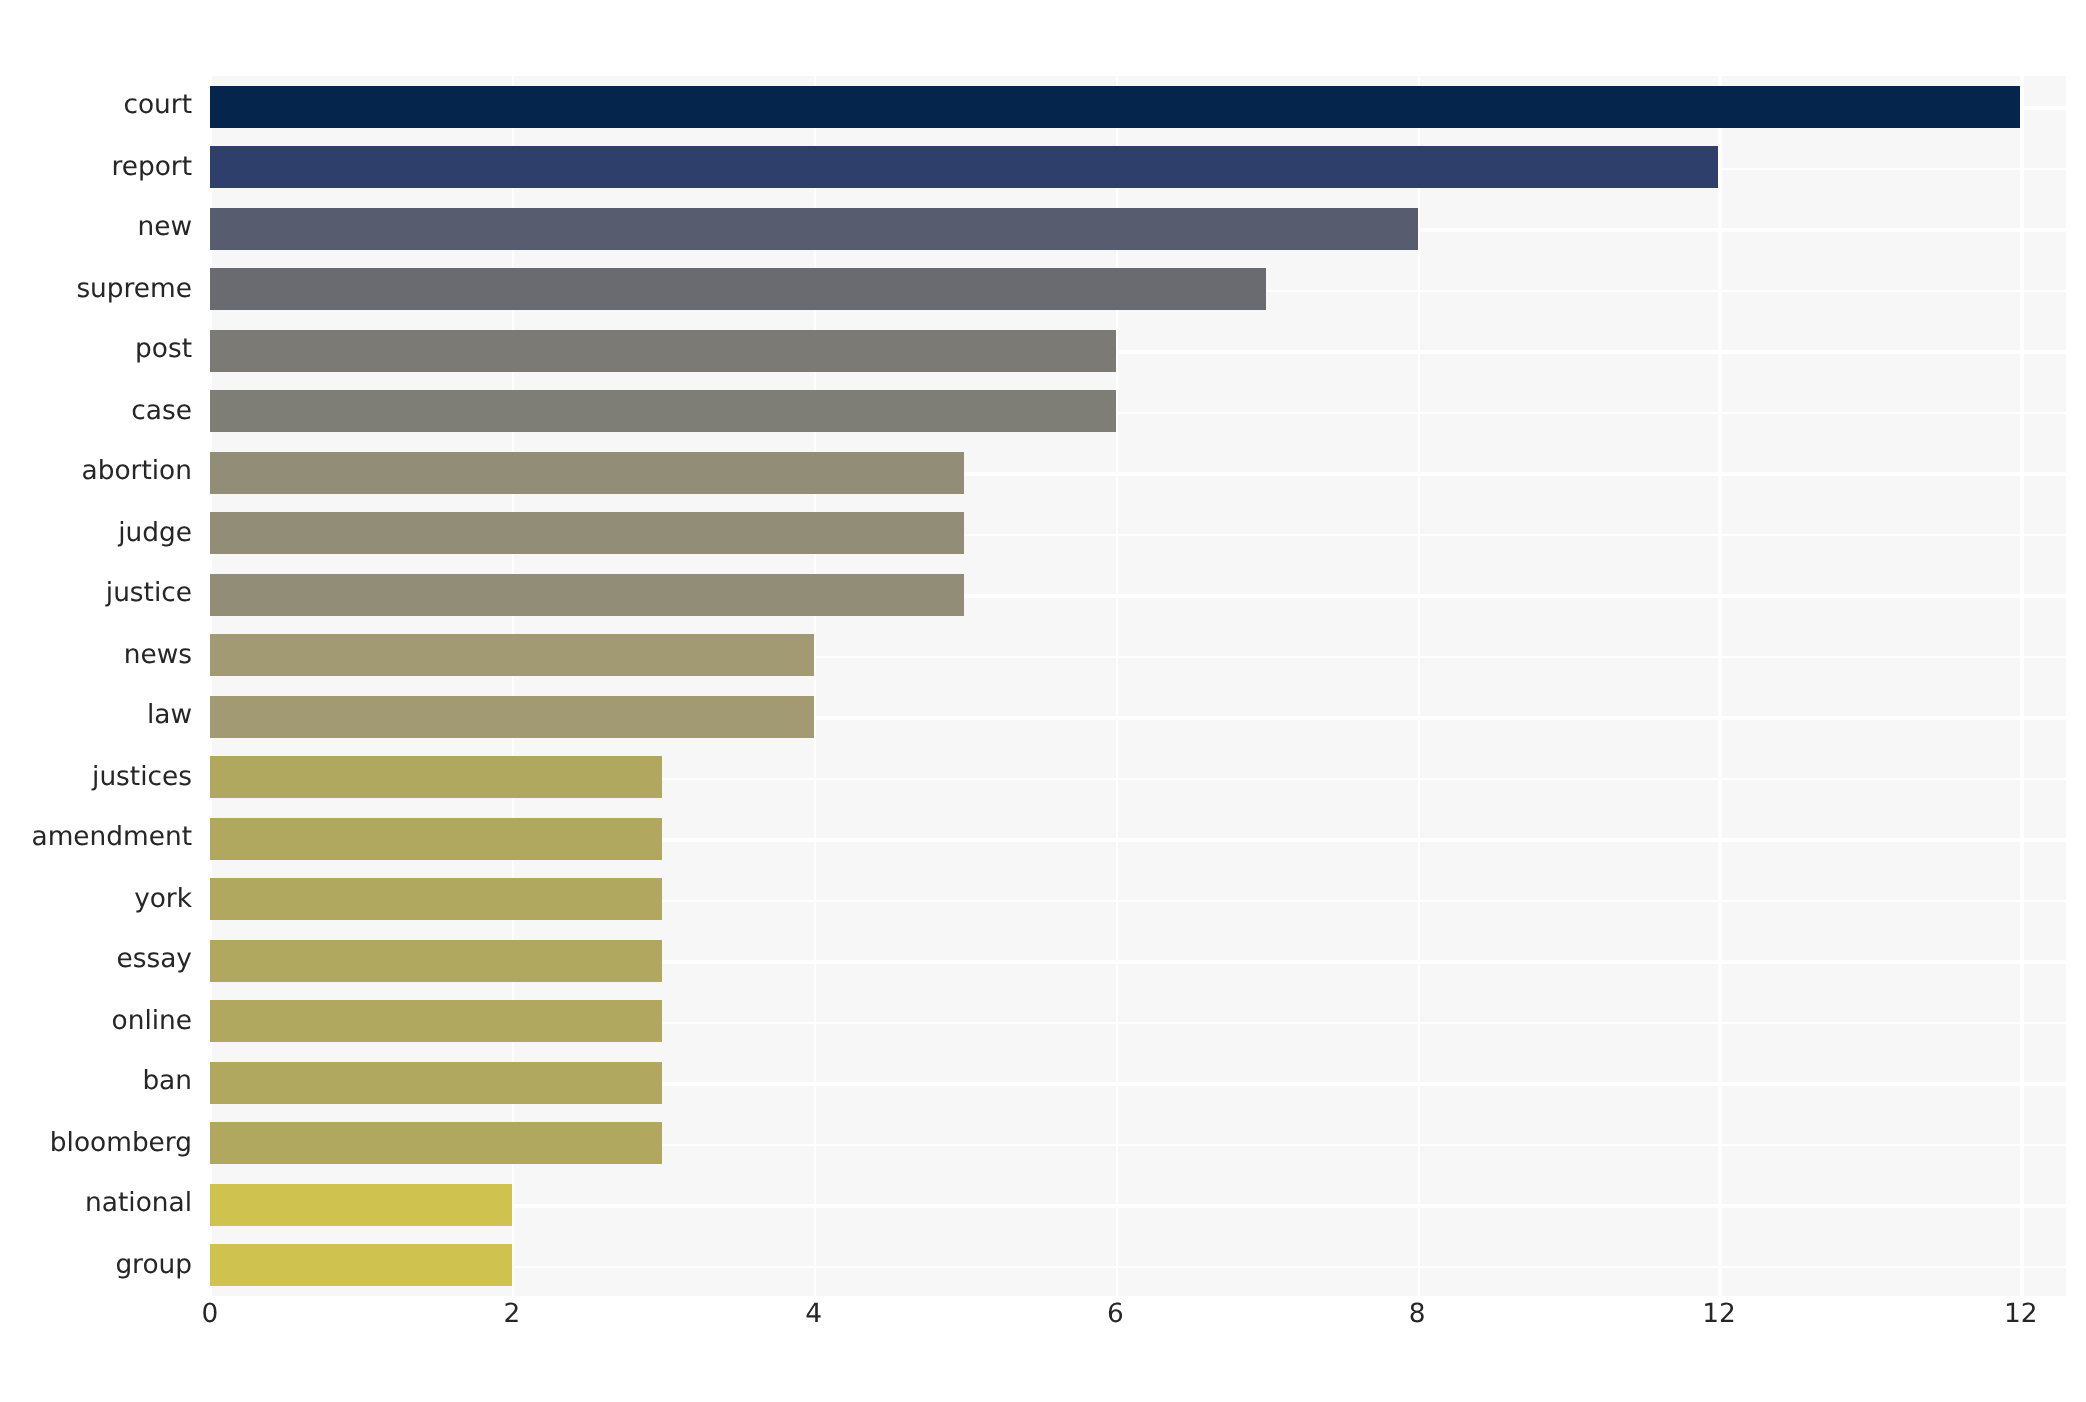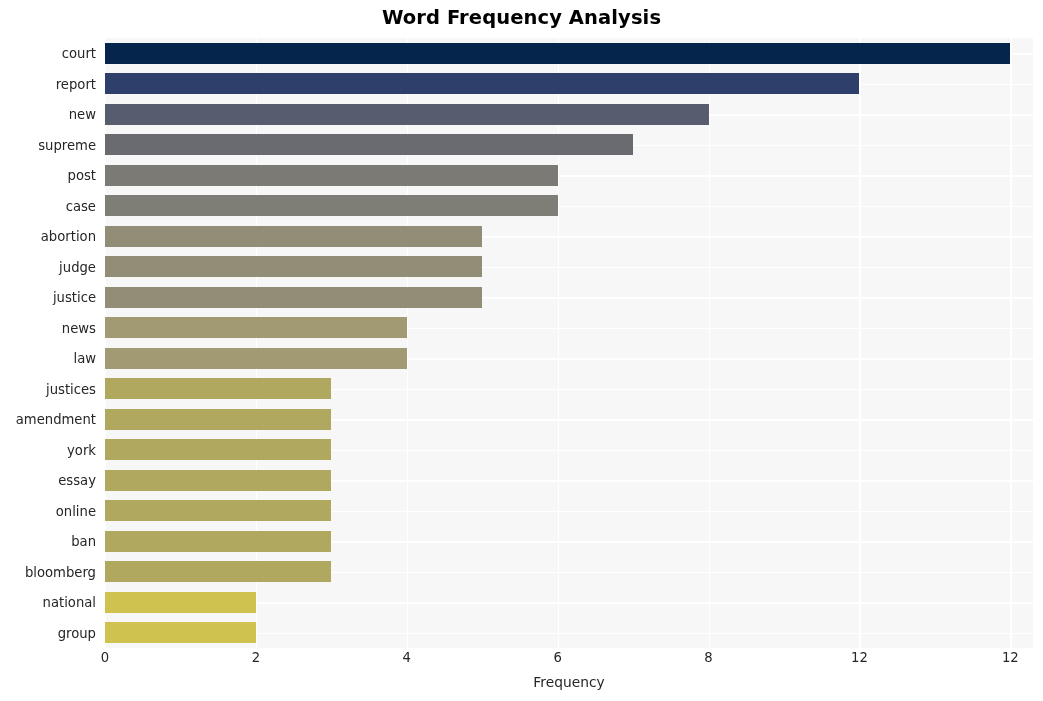--- a/index.html
+++ b/index.html
@@ -114,21 +114,20 @@
     text-align: center;
     font-size: 13.8px;
     color: #262626;
   }
 </style>
 </head>
 <body>
 
 <div id="figure">
 
-  <div id="chart-title">Word Frequency Analysis</div>
 
   <div id="plot-area">
     <div id="grid-v">
         <div class="gridline-v" style="left: 0px;"></div>
         <div class="gridline-v" style="left: 150.894px;"></div>
         <div class="gridline-v" style="left: 301.789px;"></div>
         <div class="gridline-v" style="left: 452.683px;"></div>
         <div class="gridline-v" style="left: 603.577px;"></div>
         <div class="gridline-v" style="left: 754.472px;"></div>
         <div class="gridline-v" style="left: 905.366px;"></div>
@@ -205,15 +204,14 @@
   <div id="xtick-layer">
       <div class="xtick" style="left: 0px;">0</div>
       <div class="xtick" style="left: 150.894px;">2</div>
       <div class="xtick" style="left: 301.789px;">4</div>
       <div class="xtick" style="left: 452.683px;">6</div>
       <div class="xtick" style="left: 603.577px;">8</div>
       <div class="xtick" style="left: 754.472px;">12</div>
       <div class="xtick" style="left: 905.366px;">12</div>
     </div>
 
-  <div id="xlabel">Frequency</div>
 
 </div>
 
 </body></html>

